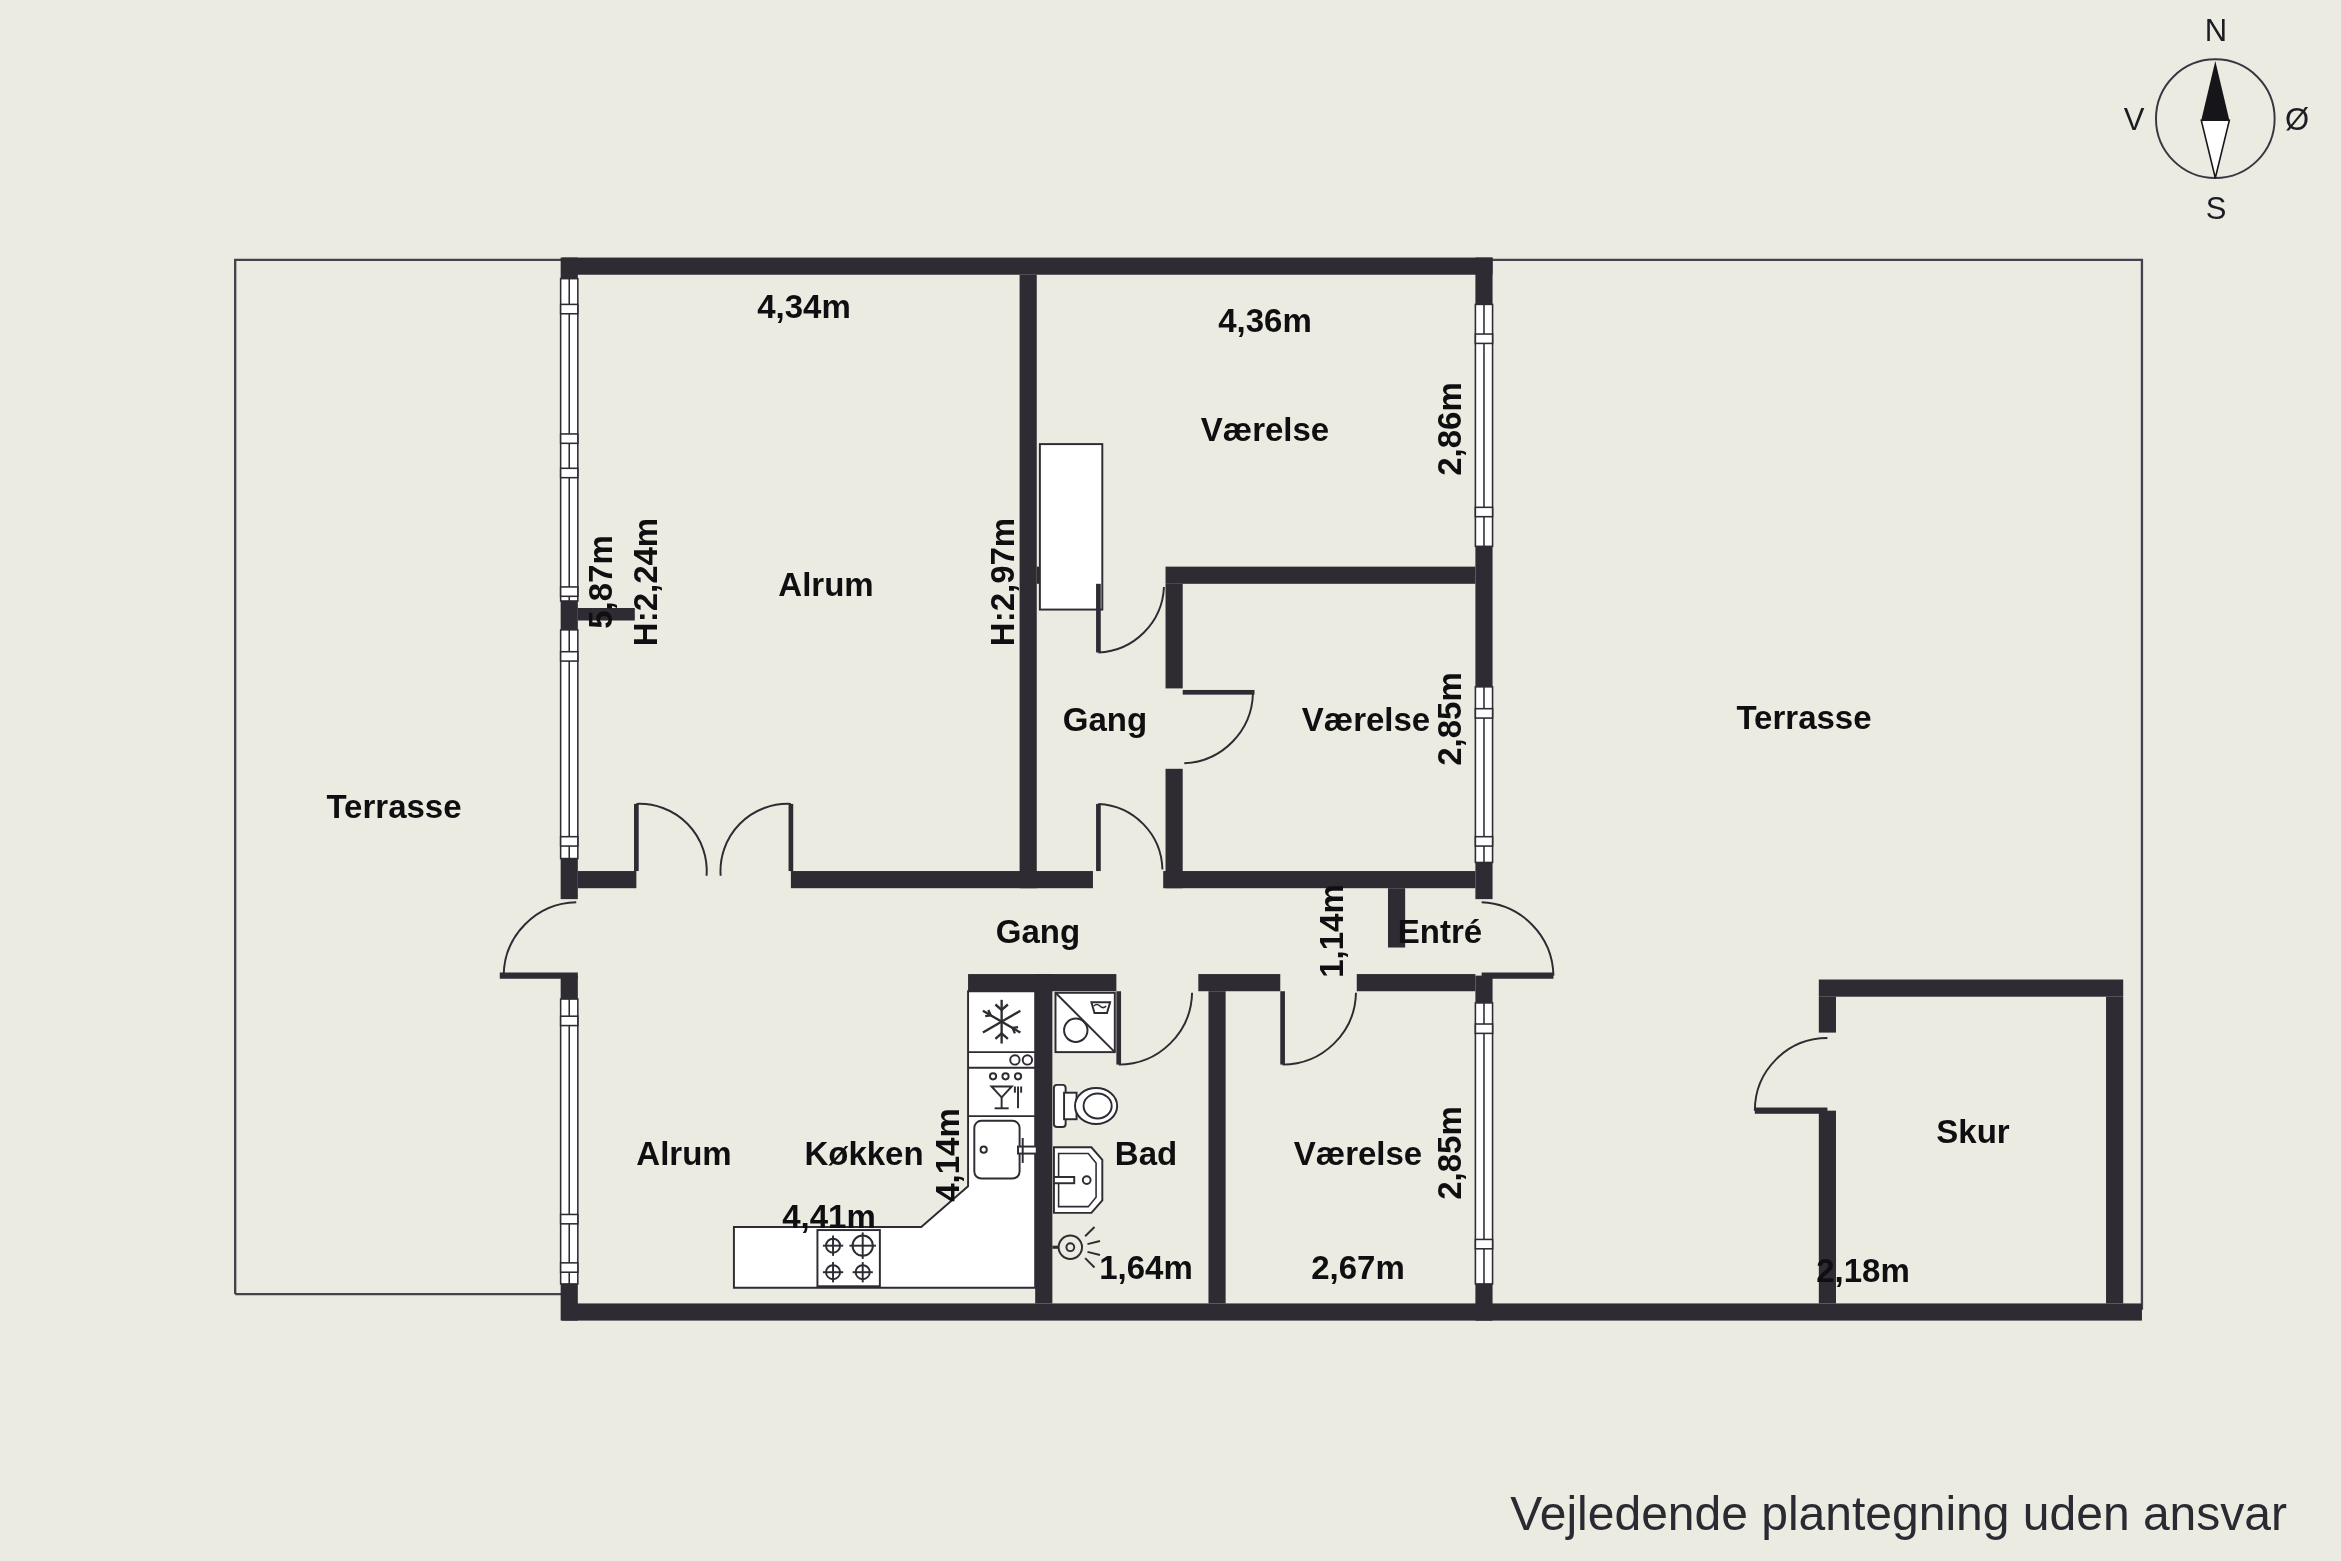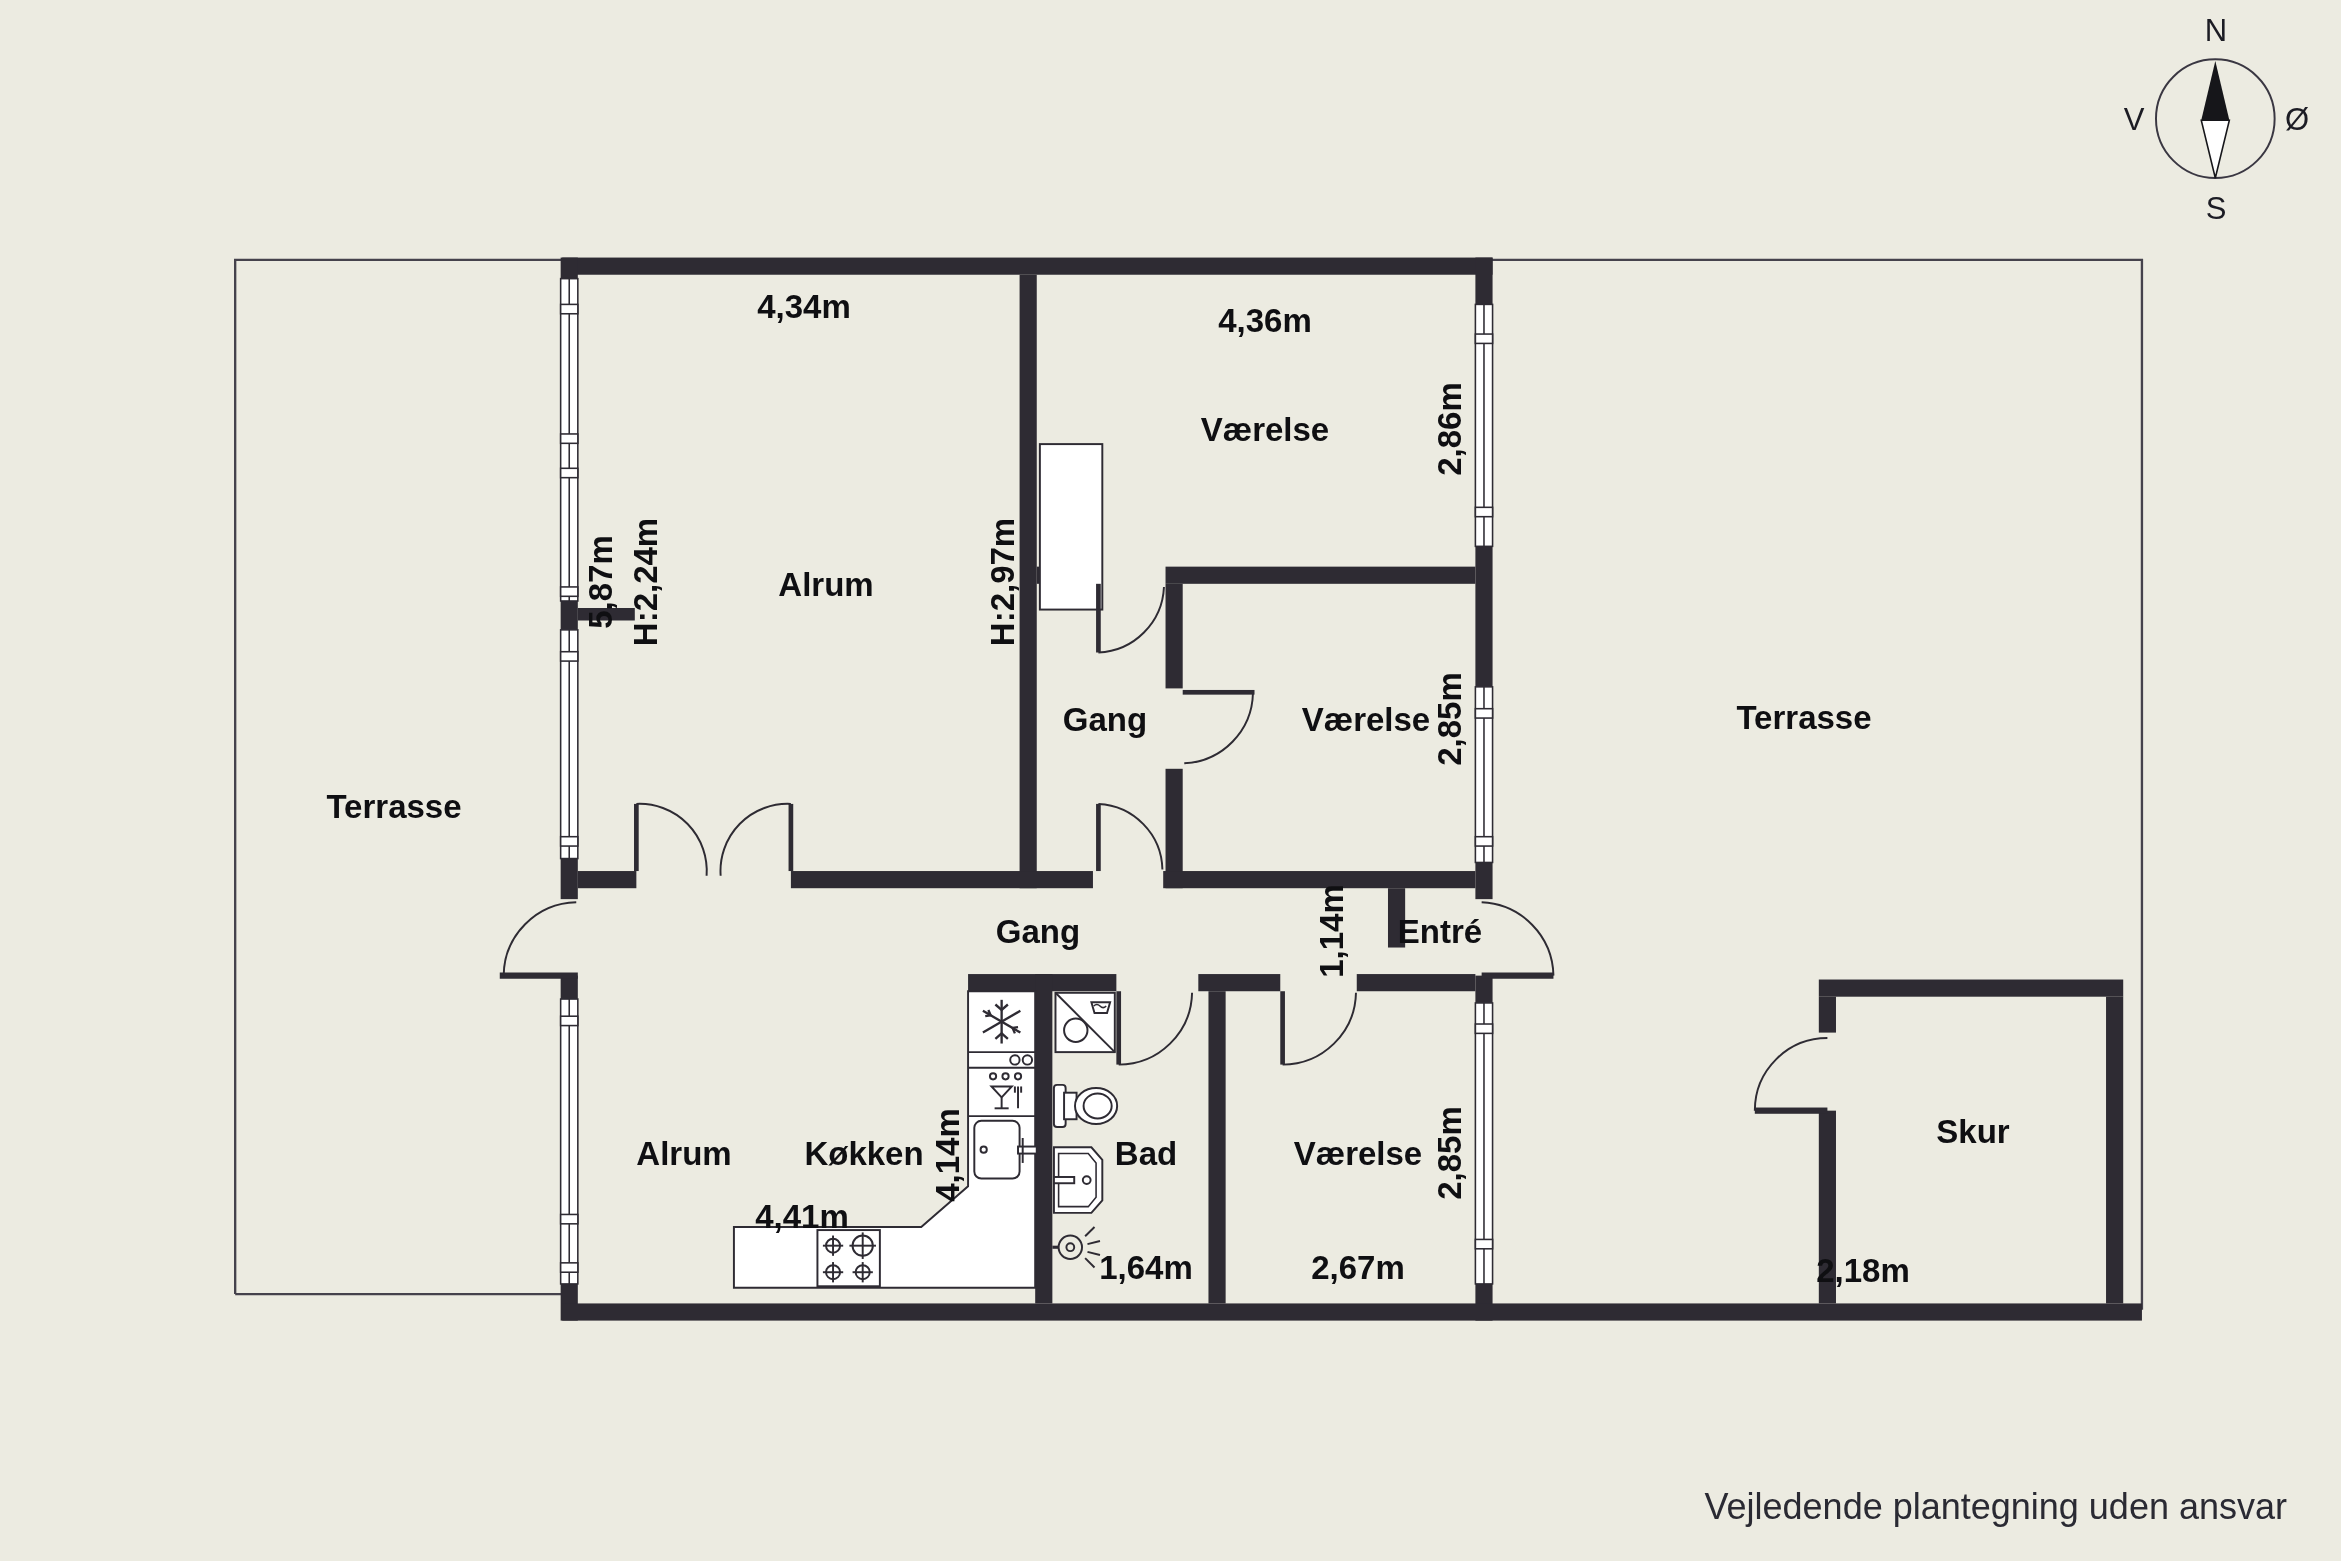--- a/index.html
+++ b/index.html
@@ -31,21 +31,21 @@
     position:absolute;
     transform:translate(-50%,-50%);
     font-weight:400;
     font-size:31px;
     color:#1C1C24;
     line-height:1;
   }
   .footer-note{
     position:absolute;
     right:55px;top:1486px;
-    font-size:36px;
+    font-size:48px;
     font-weight:400;
     color:#2A2A33;
     white-space:nowrap;
   }
 </style>
 </head>
 <body>
 
 <svg id="plan-svg" width="2342" height="1561" viewBox="0 0 3000 2000">
 
@@ -266,21 +266,21 @@
 <div class="lbl" style="left:1804px;top:717px;">Terrasse</div>
 
 <div class="lbl" style="left:804px;top:306px;text-align:right;">4,34m</div>
 <div class="lbl" style="left:1265px;top:304px;margin-top:16px;">4,36m</div>
 <div class="lbl v" style="left:600px;top:582px;">5,87m</div>
 <div class="lbl v" style="left:645px;top:582px;">H:2,24m</div>
 <div class="lbl v" style="left:1002px;top:582px;">H:2,97m</div>
 <div class="lbl v" style="left:1449px;top:429px;">2,86m</div>
 <div class="lbl v" style="left:1449px;top:719px;">2,85m</div>
 <div class="lbl v" style="left:1331px;top:931px;">1,14m</div>
-<div class="lbl" style="left:802px;top:1216px;">4,41m</div>
+<div class="lbl" style="left:829px;top:1216px;">4,41m</div>
 <div class="lbl v" style="left:947px;top:1155px;">4,14m</div>
 <div class="lbl" style="left:1146px;top:1267px;text-align:right;">1,64m</div>
 <div class="lbl" style="left:1358px;top:1267px;">2,67m</div>
 <div class="lbl v" style="left:1449px;top:1153px;">2,85m</div>
 <div class="lbl" style="left:1863px;top:1270px;">2,18m</div>
 
 <div class="compass-letter" style="left:2216px;top:30px;">N</div>
 <div class="compass-letter" style="left:2216px;top:208px;">S</div>
 <div class="compass-letter" style="left:2134px;top:119px;">V</div>
 <div class="compass-letter" style="left:2297px;top:119px;">Ø</div>

